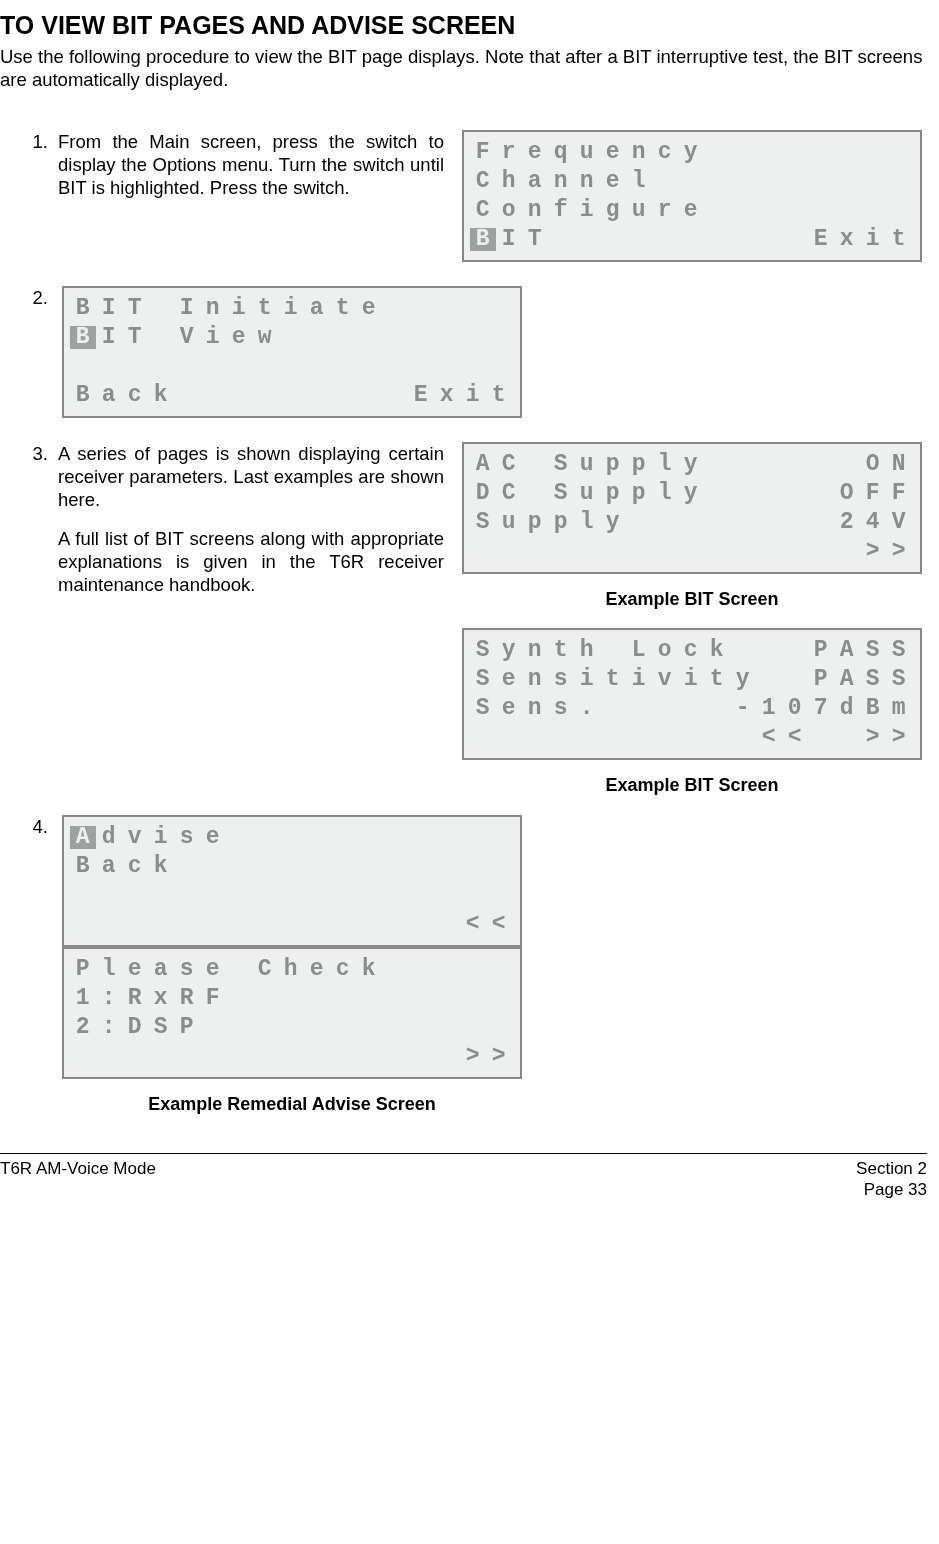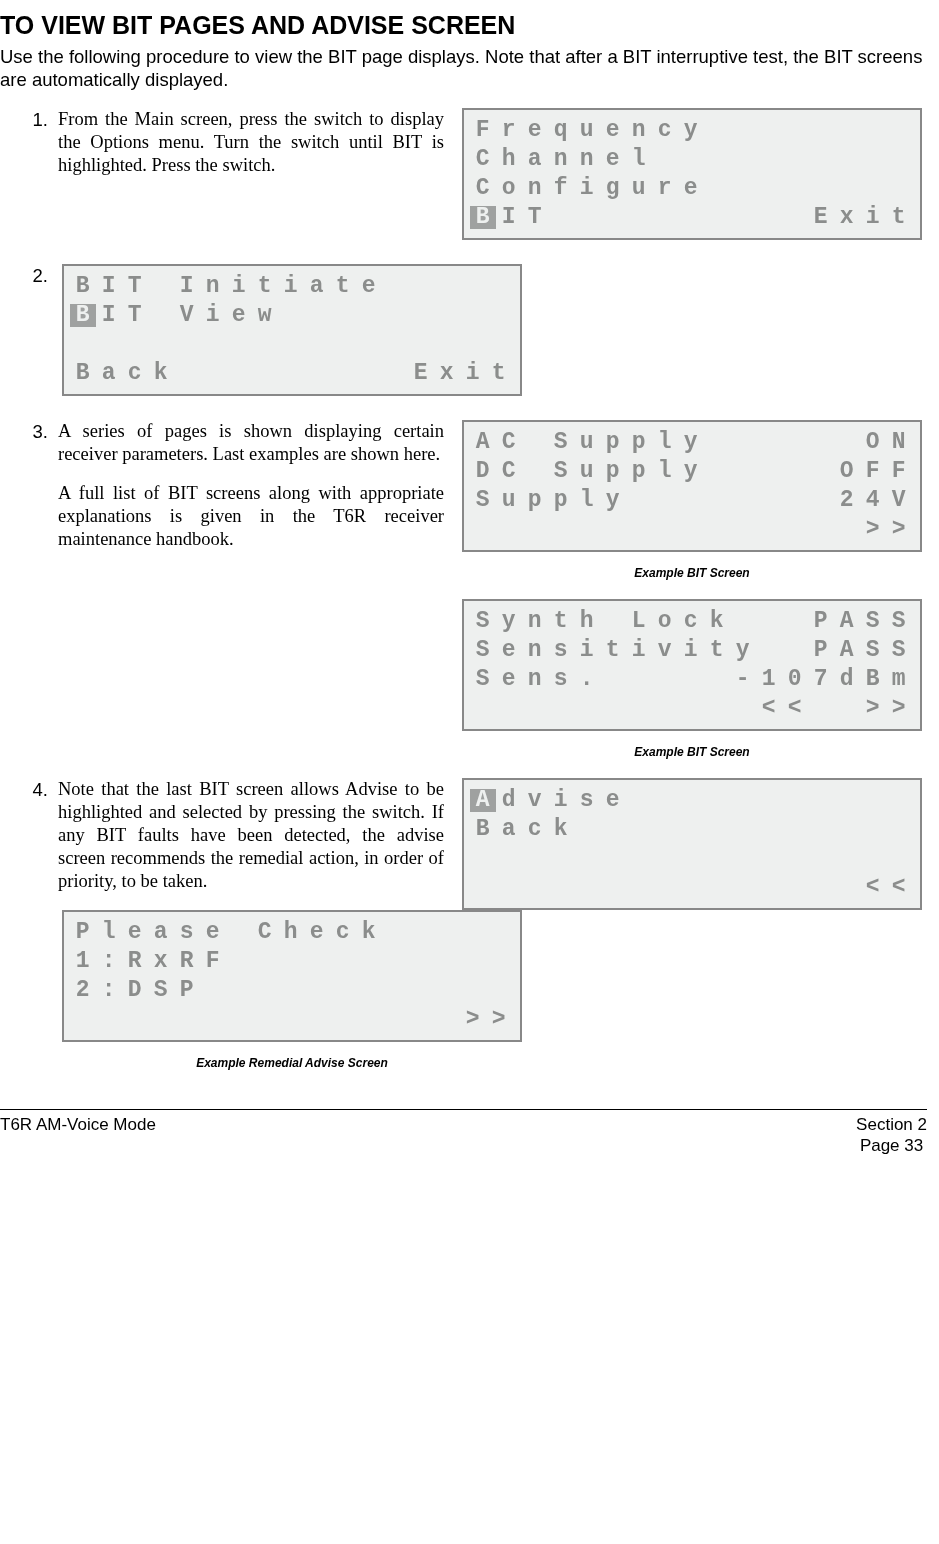--- a/index.html
+++ b/index.html
@@ -11,39 +11,38 @@
     padding: 10px 12px 0 0;
     font-size: 18.5px;
     line-height: 1.25;
   }
   .title {
     font-weight: bold;
     font-size: 25px;
     margin-bottom: 4px;
   }
   .intro {
-    margin-bottom: 16px;
+    margin-bottom: 38px;
   }
   .steps { margin-left: 20px; }
   .step-row {
     display: flex;
     align-items: flex-start;
     margin-bottom: 24px;
   }
   .num {
     width: 38px;
     flex: 0 0 38px;
     text-align: right;
     padding-right: 10px;
   }
   .step-text {
     flex: 0 0 400px;
     text-align: justify;
     padding-right: 14px;
-    font-family: Liberation Serif, serif;
   }
   .right-col {
     flex: 1 1 auto;
   }
   .lcd {
     border: 2px solid #888;
     background: #eef0ef;
     padding: 6px 6px;
     font-family: "Courier New", monospace;
     font-weight: bold;
@@ -63,38 +62,37 @@
     font-size: 23px;
     line-height: 1;
   }
   .cell.hi {
     background: #9fa1a0;
     color: #eef0ef;
   }
   .caption {
     text-align: center;
     font-weight: bold;
-    font-size: 12px;
+    font-size: 18px;
     width: 460px;
     margin: 14px 0 18px 4px;
-    font-style: italic;
   }
   .para-gap { height: 16px; }
   .footer-rule {
     border: none;
     border-top: 1.5px solid #000;
     margin: 20px 0 4px 0;
   }
   .footer {
     display: flex;
     justify-content: space-between;
     font-size: 17px;
     padding-bottom: 10px;
   }
-  .footer .right { text-align: center; }
+  .footer .right { text-align: right; }
 </style>
 </head>
 <body>
 
 <div class="title">TO VIEW BIT PAGES AND ADVISE SCREEN</div>
 <div class="intro">Use the following procedure to view the BIT page displays. Note that after a BIT interruptive test, the BIT screens are automatically displayed.</div>
 
 <div class="steps">
 
   <div class="step-row">
@@ -430,23 +428,20 @@
             <span class="cell">&gt;</span>
             <span class="cell">&gt;</span>
           </div>
         </div>
       <div class="caption">Example BIT Screen</div>
     </div>
   </div>
 
   <div class="step-row" style="margin-bottom:0;">
     <div class="num">4.</div>
-    <div class="step-text">
-      <span>Note that the last BIT screen allows Advise to be highlighted and selected by pressing the switch. If any BIT faults have been detected, the advise screen recommends the remedial action, in order of priority, to be taken.</span>
-    </div>
     <div class="right-col">
       <div class="lcd">
           <div class="lcd-row">
             <span class="cell hi">A</span>
             <span class="cell">d</span>
             <span class="cell">v</span>
             <span class="cell">i</span>
             <span class="cell">s</span>
             <span class="cell">e</span>
             <span class="cell"></span>

